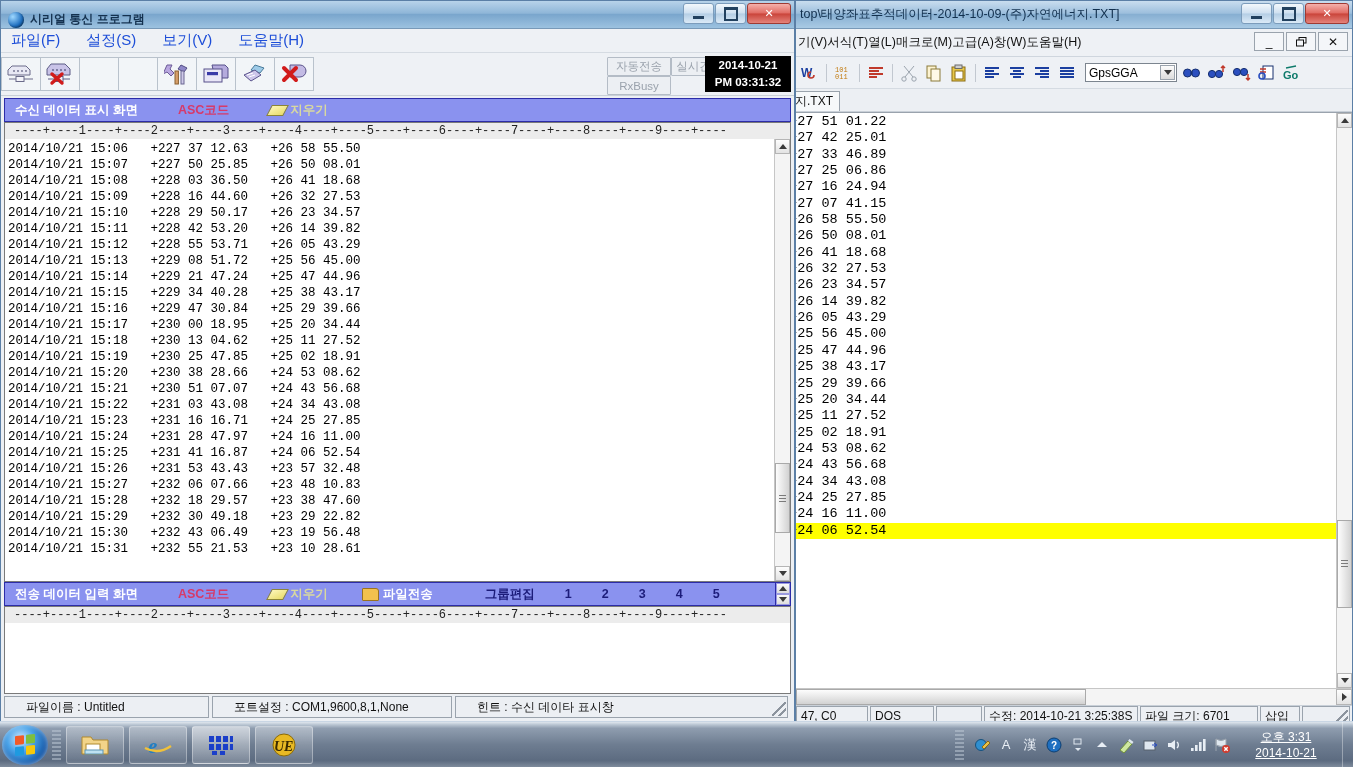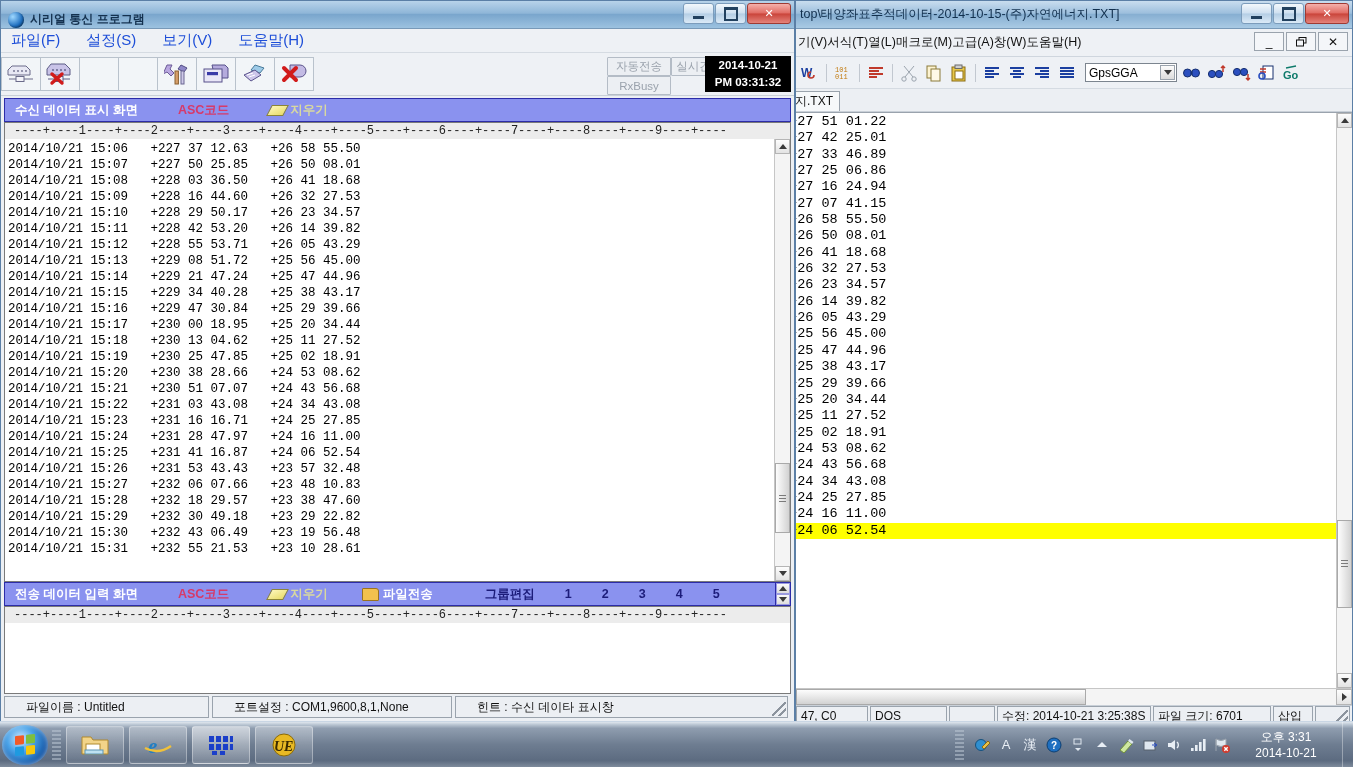--- a/index.html
+++ b/index.html
@@ -271,21 +271,21 @@
     width:56px;height:36px;margin-left:5px;border:1px solid rgba(255,255,255,.35);
     border-radius:3px;background:linear-gradient(to bottom,rgba(255,255,255,.30),rgba(255,255,255,.07));
     display:flex;align-items:center;justify-content:center;flex:0 0 56px;
   }
   .tb-item.active{background:linear-gradient(to bottom,rgba(255,255,255,.55),rgba(255,255,255,.18));}
   #tray{margin-left:auto;display:flex;align-items:center;height:100%;}
   #tray-divider{width:9px;height:30px;background:
      repeating-linear-gradient(to bottom,#b9c5d2 0 2px,transparent 2px 4px);opacity:.55;margin-right:6px;}
   .tray-ico{width:20px;height:22px;display:flex;align-items:center;justify-content:center;color:#e8eef5;font-size:13px;margin:0 2px;}
   #tray-clock{
-    width:96px;text-align:center;color:#fff;font-size:12px;line-height:16px;margin:0 4px;
+    width:96px;text-align:center;color:#fff;font-size:12px;line-height:16px;margin:0 4px;text-decoration:underline;
   }
   #show-desktop{width:10px;height:45px;margin-left:4px;border-left:1px solid rgba(255,255,255,.35);}
 </style>
 </head>
 <body>
 
 <div id="desktop"></div>
 
 <div id="serial-window">
 
@@ -471,21 +471,21 @@
     <div class="sb-cell" id="sb-hint">
       <span>힌트 : 수신 데이타 표시창</span>
       <i class="resize-grip"></i>
     </div>
   </div>
 </div>
 
 <div id="ue-window">
 
   <div id="ue-titlebar">
-    <span id="ue-title-text">top\태양좌표추적데이터-2014-10-15-(주)자연에너지.TXT]</span>
+    <span id="ue-title-text">top\태양좌표추적데이터-2014-10-09-(주)자연에너지.TXT]</span>
     <div class="win-btns">
       <div class="win-btn">
           <i class="glyph-min"></i>
         </div>
       <div class="win-btn">
           <i class="glyph-max"></i>
         </div>
       <div class="win-btn close">✕</div>
     </div>
   </div>
@@ -672,21 +672,21 @@
   <div id="ue-hscroll">
     <div class="hs-thumb" style="width:290px;"></div>
     <div style="flex:1 1 auto;background:#f4f4f4;"></div>
     <div class="hs-arrow">
         <i class="tri-r"></i>
       </div>
   </div>
 
   <div id="ue-status">
     <div class="ue-cell" style="width:72px;">47, C0</div>
-    <div class="ue-cell" style="width:77px;">DOS</div>
+    <div class="ue-cell" style="width:64px;">DOS</div>
     <div class="ue-cell" style="width:46px;"></div>
     <div class="ue-cell" style="width:154px;">수정: 2014-10-21 3:25:38S</div>
     <div class="ue-cell" style="width:118px;">파일 크기: 6701</div>
     <div class="ue-cell" style="width:40px;">삽입</div>
     <div class="ue-cell" style="flex:1 1 auto;position:relative;">
       <i class="resize-grip"></i>
     </div>
   </div>
 </div>
 

